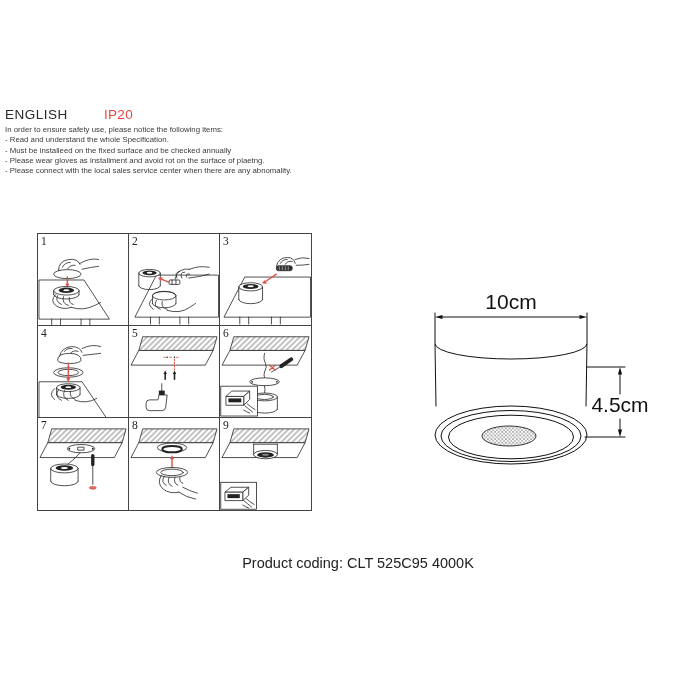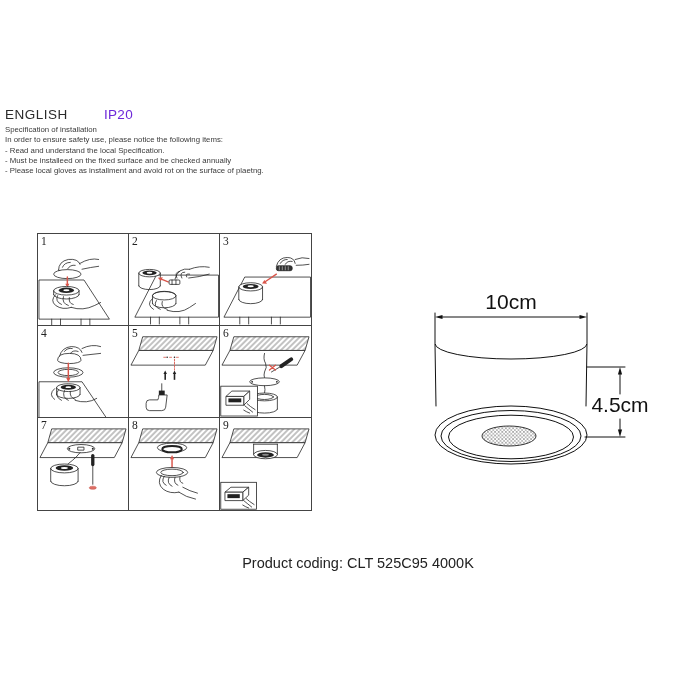--- a/index.html
+++ b/index.html
@@ -1,20 +1,20 @@
 <!DOCTYPE html>
 <html><head>
 <meta charset="utf-8">
 <style>
   html,body { margin:0; padding:0; background:#fff; }
   .page { position:relative; width:700px; height:700px; background:#fff; overflow:hidden;
           font-family:"Liberation Sans", sans-serif; color:#222; }
 
   .hdr-lang { position:absolute; left:5px;  top:107px; font-size:13.5px; letter-spacing:.5px; color:#2a2a2a; }
-  .hdr-ip   { position:absolute; left:104px; top:107px; font-size:13.5px; letter-spacing:.3px; color:#6d28d9; }
+  .hdr-ip   { position:absolute; left:104px; top:107px; font-size:13.5px; letter-spacing:.3px; color:#ef4444; }
 
   .spec { position:absolute; left:5px; top:125px; font-size:7.8px; line-height:10.3px; color:#3a3a3a; }
   .spec div { white-space:nowrap; }
 
   .grid { position:absolute; left:37px; top:233px; width:275px; height:278px;
           display:grid; grid-template-columns:repeat(3,1fr); grid-template-rows:repeat(3,1fr);
           border:1px solid #444; box-sizing:border-box; background:#fff; }
   .cell { position:relative; border-right:1px solid #444; border-bottom:1px solid #444; }
   .cell:nth-child(3n) { border-right:none; }
   .cell:nth-child(n+7) { border-bottom:none; }
@@ -50,25 +50,25 @@
         <circle cx="0.9" cy="0.9" r="0.75" fill="#444"></circle>
         <circle cx="2.7" cy="2.7" r="0.6" fill="#444"></circle>
       </pattern>
     </defs>
   </svg>
 
   <div class="hdr-lang">ENGLISH</div>
   <div class="hdr-ip">IP20</div>
 
   <div class="spec">
-    <div>Specification of installation</div>
     <div>In order to ensure safety use, please notice the following items:</div>
-    <div>- Read and understand the local Specification.</div>
+    <div>- Read and understand the whole Specification.</div>
     <div>- Must be installeed on the fixed surface and be checked annually</div>
-    <div>- Please local gloves as installment and avoid rot on the surface of plaetng.</div>
+    <div>- Please wear gloves as installment and avoid rot on the surface of plaetng.</div>
+    <div>- Please connect with the local sales service center when there are any abnomality.</div>
   </div>
 
   <div class="grid">
 
     <div class="cell">
       <span class="num">1</span>
       <svg viewBox="0 0 92 93" preserveAspectRatio="none">
         <polygon class="inkf" points="1,47 47,47 73,87 1,87"></polygon>
         <path class="ink" d="M14,87 V93 M23,87 V93 M44,87 V93 M53,87 V93"></path>
         <path class="ink" d="M43,30 Q53,24 62,26 M45,36 Q54,34 62,33"></path>

